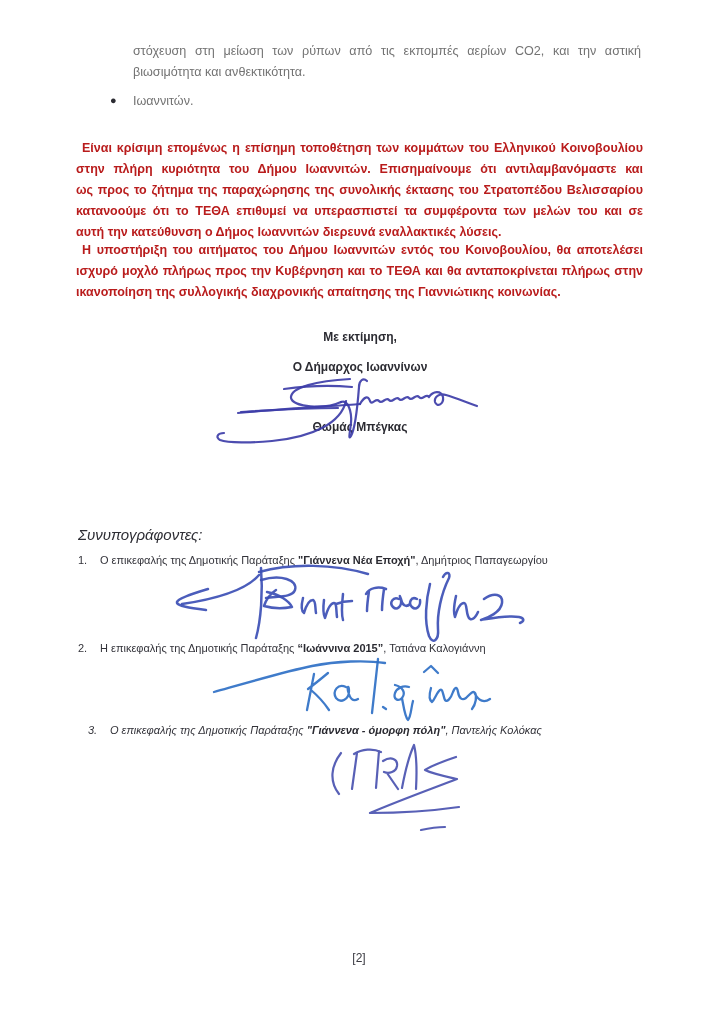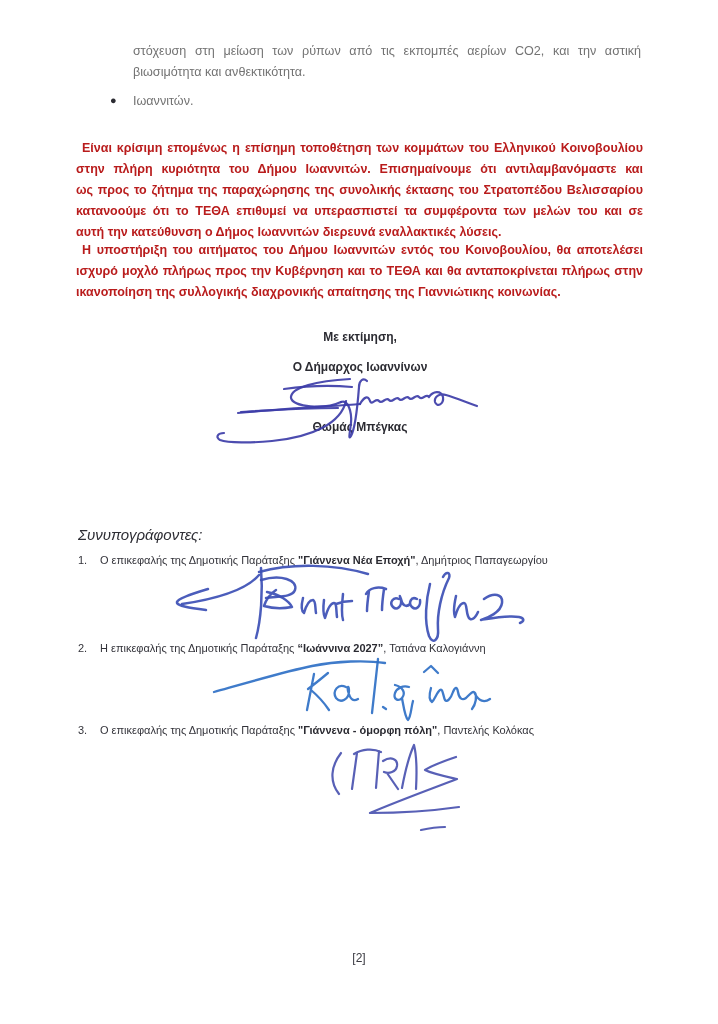--- a/index.html
+++ b/index.html
@@ -85,37 +85,37 @@
       <path d="M259,572 C292,563 334,564 368,574"></path>
       <path d="M303,598 C301,606 301,611 304,613 C306,606 309,600 313,600 C316,601 315,608 316,613 M324,600 C323,608 323,614 325,618 C327,611 330,603 334,603 C337,603 336,611 337,617 M343,594 C342,603 341,613 343,620 M336,604 C341,602 347,601 352,601"></path>
       <path d="M366,594 C369,588 378,586 386,589 M369,591 C368,598 367,605 367,611 M384,589 C383,596 382,604 382,610"></path>
       <path d="M399,599 C393,596 389,603 393,607 C397,611 402,606 401,600 C400,596 399,594 401,599 C402,605 406,608 410,604 M417,599 C411,596 408,603 412,607 C416,611 421,606 420,600"></path>
       <path d="M430,584 C426,600 424,621 429,636 C433,645 439,640 438,629 C437,614 441,594 449,578 C451,572 446,571 443,577"></path>
       <path d="M456,596 C454,605 453,612 455,617 C457,610 460,603 464,603 C467,603 466,611 468,616 C470,622 475,619 478,612 M484,599 C494,592 503,594 502,603 C501,612 488,618 481,620 C493,618 508,615 519,617 C524,618 525,621 520,623"></path>
     </g>
   </svg>
 
   <div class="abs li" style="left:78px;top:642px;">
-    <span class="num">2.</span><span>Η επικεφαλής της Δημοτικής Παράταξης </span><b>“Ιωάννινα 2027”</b><span>,  Τατιάνα Καλογιάννη</span>
+    <span class="num">2.</span><span>Η επικεφαλής της Δημοτικής Παράταξης </span><b>“Ιωάννινα 2015”</b><span>,  Τατιάνα Καλογιάννη</span>
   </div>
 
   <svg class="sig" style="left:208px;top:654px;" width="290" height="70" viewBox="208 654 290 70">
     <g stroke-width="2.3" stroke="#2f70c5">
       <path d="M214,692 C246,683 287,671 312,666 C337,661 366,660 385,663"></path>
       <path d="M314,674 L307,710 M308,689 C316,683 322,678 328,673 M311,690 C318,696 325,704 329,710"></path>
       <path d="M346,687 C338,683 332,691 336,698 C341,704 349,699 349,691 C349,686 347,685 348,691 C350,699 353,702 358,699"></path>
       <path d="M378,659 L372,713"></path>
       <path d="M383,707 L386,709"></path>
       <path d="M395,685 C403,687 406,693 402,698 C398,702 393,699 395,693 C397,688 403,685 409,687 M402,698 C404,709 405,717 408,720 C411,717 411,708 413,701"></path>
       <path d="M424,672 L431,666 L438,673"></path>
       <path d="M431,688 C429,695 429,700 432,702 C435,699 437,692 440,690 C443,688 443,696 445,700 C447,703 451,698 453,692 C455,687 457,686 458,692 C459,698 462,701 466,698 C470,694 473,690 475,693 C477,696 476,704 472,709 M475,694 C479,701 484,703 490,699"></path>
     </g>
   </svg>
 
-  <div class="abs li" style="left:78px;top:724px;">
+  <div class="abs li" style="left:88px;top:724px;font-style:italic;">
     <span class="num">3.</span><span>Ο επικεφαλής της Δημοτικής Παράταξης </span><b>"Γιάννενα - όμορφη πόλη"</b><span>, Παντελής Κολόκας</span>
   </div>
 
   <svg class="sig" style="left:324px;top:740px;" width="140" height="96" viewBox="324 740 140 96">
     <g stroke-width="2.2" stroke="#4a52b0">
       <path d="M341,753 C331,766 329,781 339,794"></path>
       <path d="M354,754 C362,749 373,748 381,752 M357,753 L352,789 M379,751 L376,788"></path>
       <path d="M383,761 C391,756 398,759 397,766 C396,772 389,774 384,772 M387,773 L398,789"></path>
       <path d="M402,788 C405,772 409,756 414,745 C416,753 417,771 416,789"></path>
       <path d="M456,757 C444,761 431,766 425,770 C433,774 448,777 457,779 C431,789 398,801 370,813 C396,813 431,811 459,807"></path>

